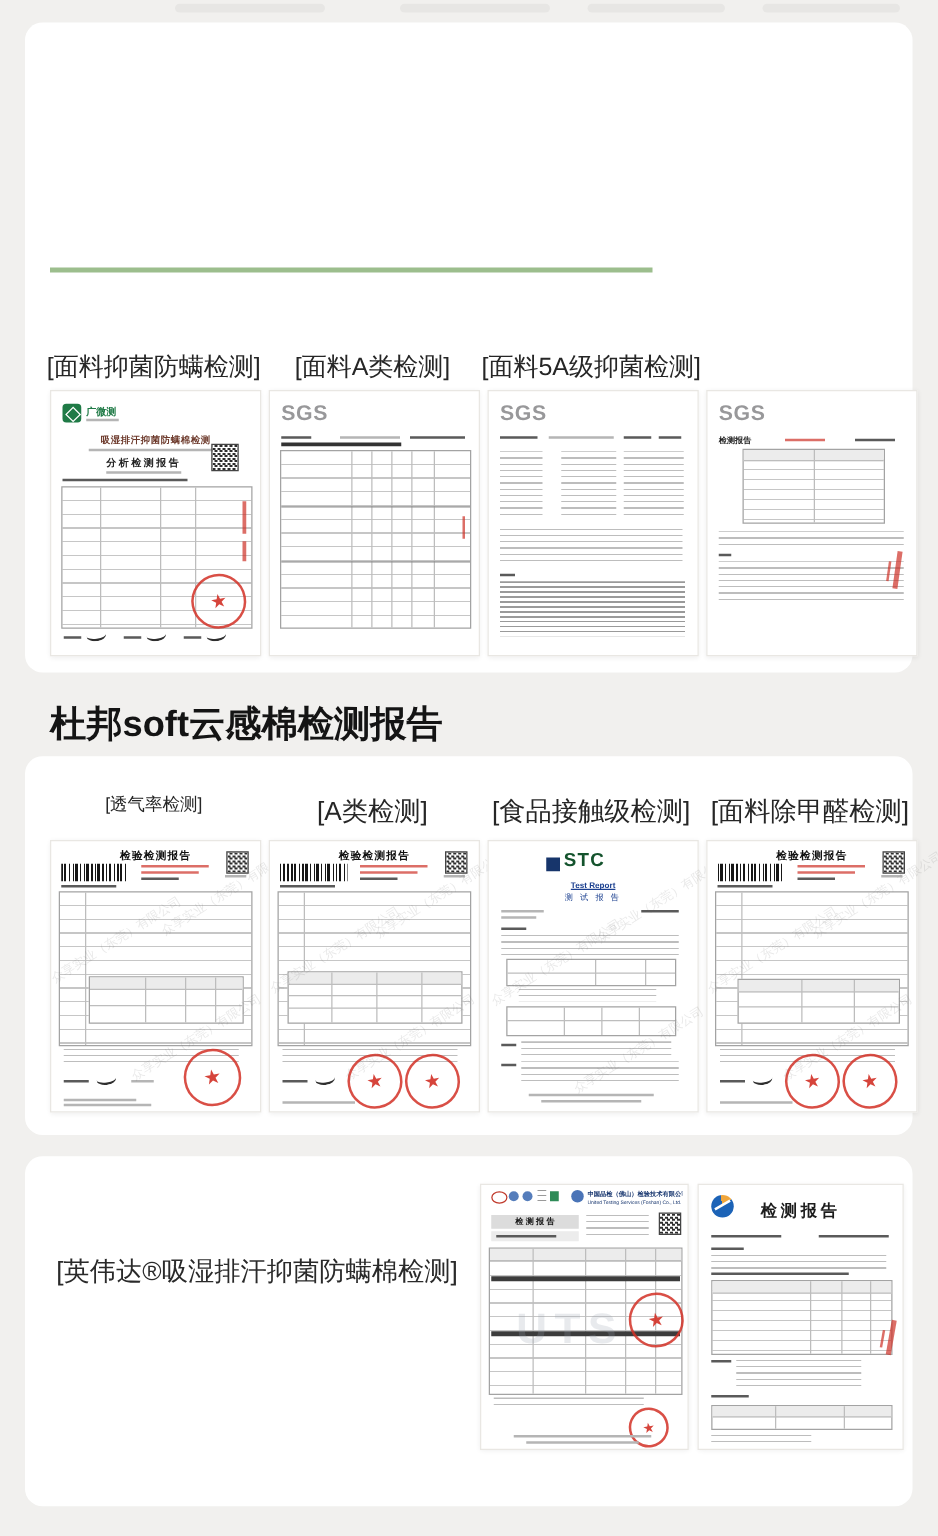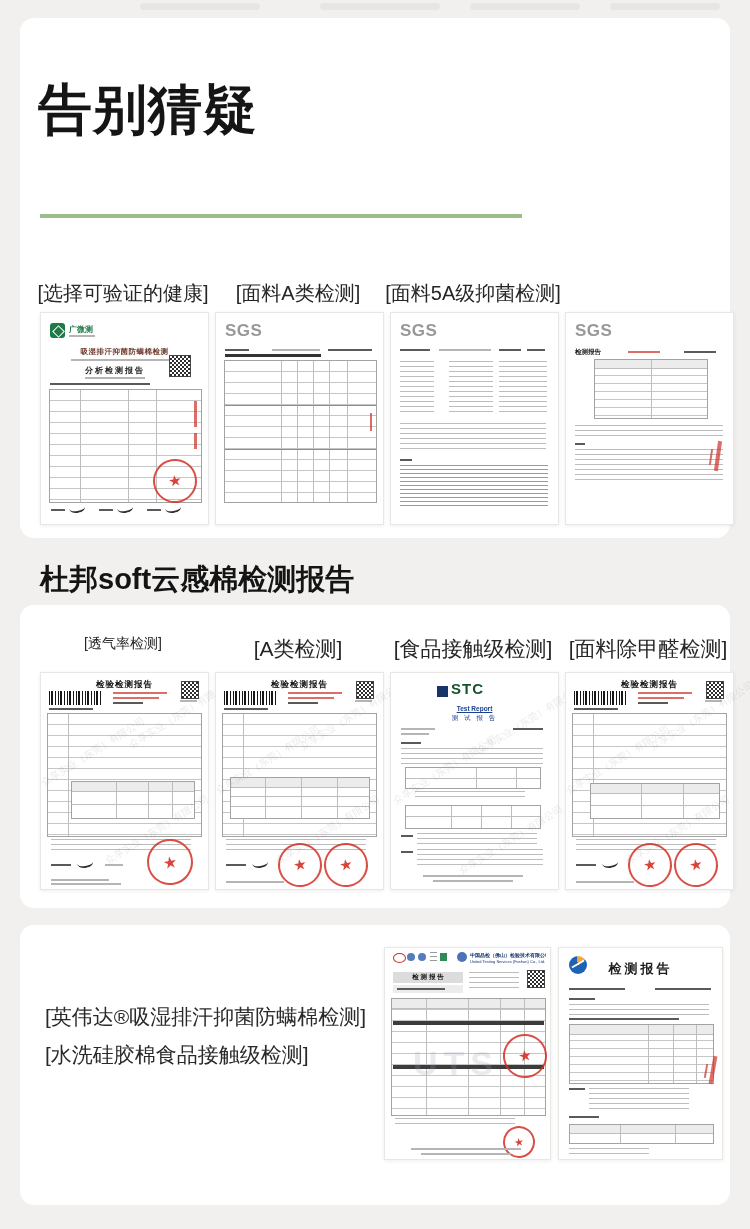--- a/index.html
+++ b/index.html
@@ -31,25 +31,24 @@
 <body>
 
 <div class="t" style="left:140px;top:3px;width:120px;height:7px;background:rgba(0,0,0,.04);border-radius:4px"></div>
 <div class="t" style="left:320px;top:3px;width:120px;height:7px;background:rgba(0,0,0,.04);border-radius:4px"></div>
 <div class="t" style="left:470px;top:3px;width:110px;height:7px;background:rgba(0,0,0,.04);border-radius:4px"></div>
 <div class="t" style="left:610px;top:3px;width:110px;height:7px;background:rgba(0,0,0,.04);border-radius:4px"></div>
 
 <div class="card" id="card1" style="top:18px;height:520px">
 
   <div class="t" style="left:18px;top:58px;font-size:54px;font-weight:700;color:#151515;line-height:66px;letter-spacing:1px">
-    <div>告别猜疑</div>
   </div>
   <div class="t" style="left:20px;top:196px;width:482px;height:4px;background:#9cbe8d"></div>
 
-  <div class="lbl" style="left:103px;top:262px;font-size:20px">[选择可验证的健康]</div>
+  <div class="lbl" style="left:103px;top:262px;font-size:20px">[面料抑菌防螨检测]</div>
   <div class="lbl" style="left:278px;top:262px;font-size:20px">[面料A类检测]</div>
   <div class="lbl" style="left:453px;top:262px;font-size:20px">[面料5A级抑菌检测]</div>
 
   <div class="sheet" style="left:20px;top:294px;width:167px;height:211px">
     <div class="t" style="left:9px;top:10px;width:15px;height:15px;background:#1f7a46;border-radius:3px"></div>
     <div class="t" style="left:13px;top:14px;width:7px;height:7px;border:1px solid #fff;transform:rotate(45deg)"></div>
     <div class="t" style="left:28px;top:11px;font-size:8px;font-weight:700;color:#1f7a46">广微测</div>
     <div class="l" style="left:28px;top:22px;width:26px"></div>
     <div class="t" style="left:0;right:0;top:34px;text-align:center;font-size:7.5px;font-weight:700;color:#6d3a2c;letter-spacing:.5px">吸湿排汗抑菌防螨棉检测</div>
     <div class="l" style="left:30px;top:46px;width:106px"></div>
@@ -252,21 +251,20 @@
     <div class="l" style="left:10px;top:208px;width:58px"></div>
     <span class="wm" style="left:-8px;top:80px">众享实业（东莞）有限公司</span>
     <span class="wm" style="left:52px;top:150px">众享实业（东莞）有限公司</span>
     <span class="wm" style="left:76px;top:36px">众享实业（东莞）有限公司</span>
   </div>
 </div>
 
 <div class="card" id="card3" style="top:925px;height:280px">
 
   <div class="t" style="left:25px;top:78px;font-size:21px;color:#2a2a2a;font-weight:500;white-space:nowrap">[英伟达®吸湿排汗抑菌防螨棉检测]</div>
-  <div class="t" style="left:25px;top:116px;font-size:21px;color:#2a2a2a;font-weight:500;white-space:nowrap">[水洗硅胶棉食品接触级检测]</div>
 
   <div class="sheet" style="left:364px;top:22px;width:165px;height:211px">
     <div class="t" style="left:8px;top:5px;width:11px;height:8px;border:1px solid #c0392b;border-radius:50%"></div>
     <div class="t" style="left:22px;top:5px;width:8px;height:8px;background:#2a5caa;border-radius:50%;opacity:.8"></div>
     <div class="t" style="left:33px;top:5px;width:8px;height:8px;background:#2a5caa;border-radius:50%;opacity:.8"></div>
     <div class="pd" style="left:45px;top:4px;width:7px;height:10px"></div>
     <div class="t" style="left:55px;top:5px;width:7px;height:8px;background:#2e8b57"></div>
     <div class="t" style="left:72px;top:4px;width:10px;height:10px;background:#2a5caa;border-radius:50%;opacity:.85"></div>
     <div class="t" style="left:85px;top:4px;font-size:5px;font-weight:700;color:#16356e;white-space:nowrap;overflow:hidden;width:76px">中国品检（佛山）检验技术有限公司</div>
     <div class="t" style="left:85px;top:11px;font-size:4px;color:#16356e;white-space:nowrap;overflow:hidden;width:76px">United Testing Services (Foshan) Co., Ltd.</div>

